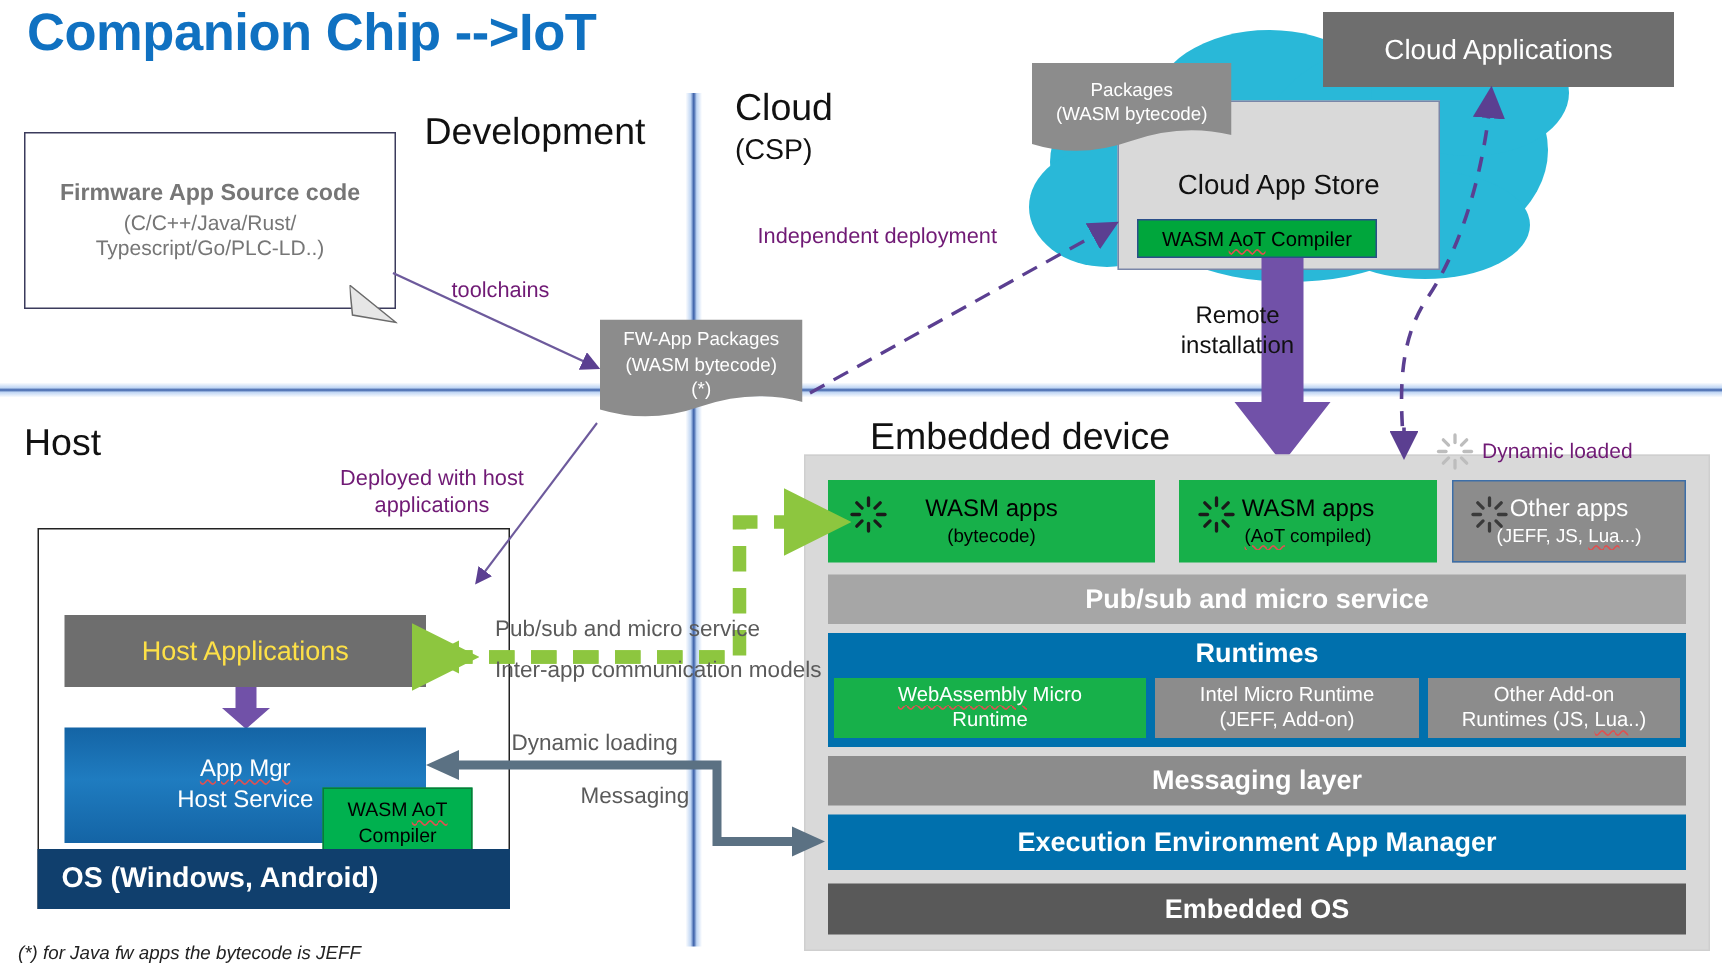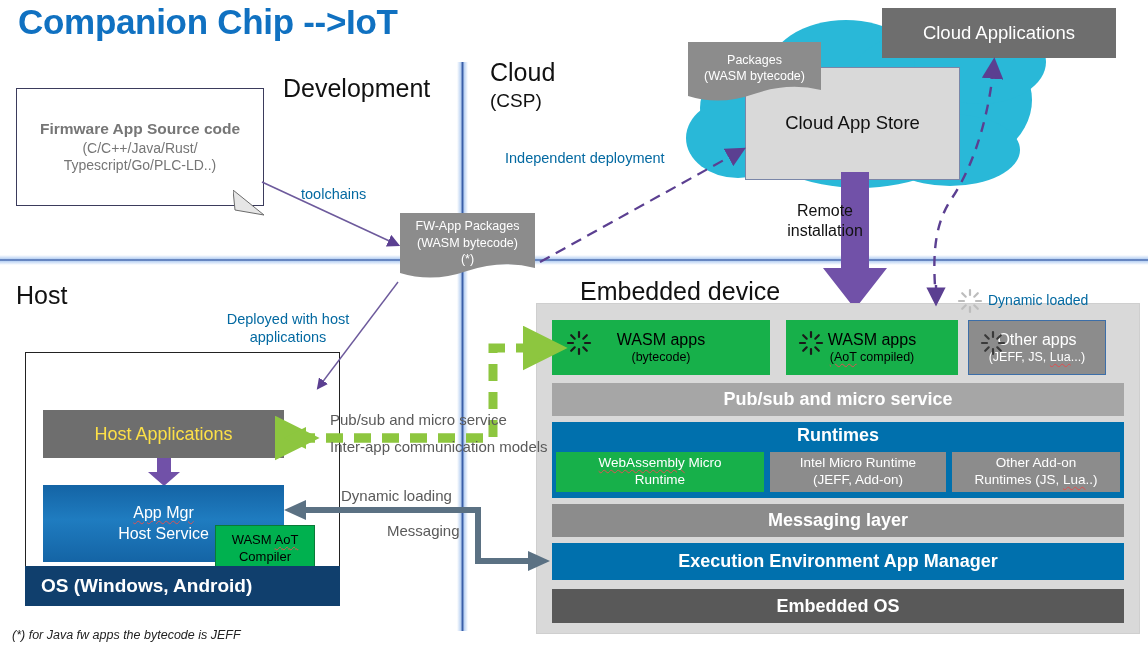--- a/index.html
+++ b/index.html
@@ -48,21 +48,21 @@
   .squig{text-decoration:underline;text-decoration-style:wavy;text-decoration-color:#e05050;
          text-underline-offset:2px;text-decoration-thickness:1px;}
 
   #cloudapps{left:882px;top:8px;width:234px;height:50px;background:#6e6e6e;color:#fff;font-size:18.5px;}
 
   
   #remote-arrow{left:820px;top:172px;width:70px;height:138px;}
   #remote-lbl{left:770px;top:201px;width:110px;font-size:16px;color:#111;line-height:1.22;text-align:center;}
 
   
-  .lbl{font-size:14.5px;color:#0369a1;}
+  .lbl{font-size:14.5px;color:#701a75;}
   #l-toolchains{left:301px;top:186px;}
   #l-indep{left:505px;top:150px;font-size:14.5px;}
   #l-deployed{left:218px;top:310px;width:140px;text-align:center;line-height:1.25;}
   #l-dyn-loaded{left:988px;top:292px;font-size:14px;}
   #l-pubsub{left:330px;top:411px;font-size:15px;color:#5a5a5a;}
   #l-interapp{left:330px;top:438px;font-size:15px;color:#5a5a5a;}
   #l-dynload{left:341px;top:487px;font-size:15px;color:#5a5a5a;}
   #l-msg{left:355px;top:522px;font-size:15px;color:#5a5a5a;margin-left:32px;}
   #footnote{left:12px;top:628px;font-size:12.5px;font-style:italic;color:#222;}
 
@@ -76,21 +76,21 @@
             font-size:13px;color:#000;line-height:1.3;}
   #osbar{left:25px;top:566px;width:315px;height:40px;background:#103f6d;color:#fff;
          font-size:19px;font-weight:bold;padding-left:16px;justify-content:flex-start;}
   #hostdown{left:146px;top:458px;width:36px;height:29px;}
 
   
   #embbox{left:536px;top:303px;width:604px;height:331px;background:#d9d9d9;border:1px solid #cfcfcf;}
   .row{color:#fff;font-weight:bold;}
   #wasm1{left:552px;top:320px;width:218px;height:55px;background:#17b04a;font-size:16px;font-weight:normal;line-height:1.2;}
   #wasm2{left:786px;top:320px;width:172px;height:55px;background:#17b04a;font-size:16px;font-weight:normal;line-height:1.2;}
-  #otherapps{left:968px;top:320px;width:138px;height:55px;background:#8c8c8c;border:1.4px solid #3c6ea8;
+  #otherapps{left:968px;top:320px;width:156px;height:55px;background:#8c8c8c;border:1.4px solid #3c6ea8;
              font-size:16px;font-weight:normal;line-height:1.2;color:#fff;}
   .subt{font-size:12.5px;}
   #pubsub{left:552px;top:383px;width:572px;height:33px;background:#a6a6a6;font-size:18px;}
   #runtimes{left:552px;top:422px;width:572px;height:76px;background:#0070ad;}
   #runtimes .hdr{position:absolute;left:0;right:0;top:3px;text-align:center;font-size:18px;font-weight:bold;color:#fff;}
   .rt{position:absolute;top:30px;height:40px;font-size:13.5px;color:#fff;line-height:1.25;}
   #rt1{left:4px;width:208px;background:#17b04a;}
   #rt2{left:218px;width:176px;background:#8c8c8c;}
   #rt3{left:400px;width:168px;background:#8c8c8c;}
   #msglayer{left:552px;top:504px;width:572px;height:33px;background:#8c8c8c;font-size:18px;}
@@ -127,20 +127,23 @@
         <ellipse cx="210" cy="130" rx="100" ry="48"></ellipse>
         <ellipse cx="300" cy="140" rx="70" ry="36"></ellipse>
       </g>
     </svg>
   </div>
 
   <div class="abs ctr" id="cloudapps">Cloud Applications</div>
 
   <div class="abs" id="appstore">
     <div class="ttl">Cloud App Store</div>
+    <div class="ctr" id="aot-cloud">
+      <span><span>WASM </span><span class="squig">AoT</span><span> Compiler</span></span>
+    </div>
   </div>
 
   <div class="abs ctr col" id="srcbox">
     <div class="t1">Firmware App Source code</div>
     <div class="t2">(C/C++/Java/Rust/</div>
     <div class="t2">Typescript/Go/PLC-LD..)</div>
   </div>
   <div class="abs" id="srctail">
     <svg width="32" height="26" viewBox="0 0 32 26">
       <polygon points="0,0 31,25 2,20" fill="#e6e6e6" stroke="#6b6b6b" stroke-width="1"></polygon>

